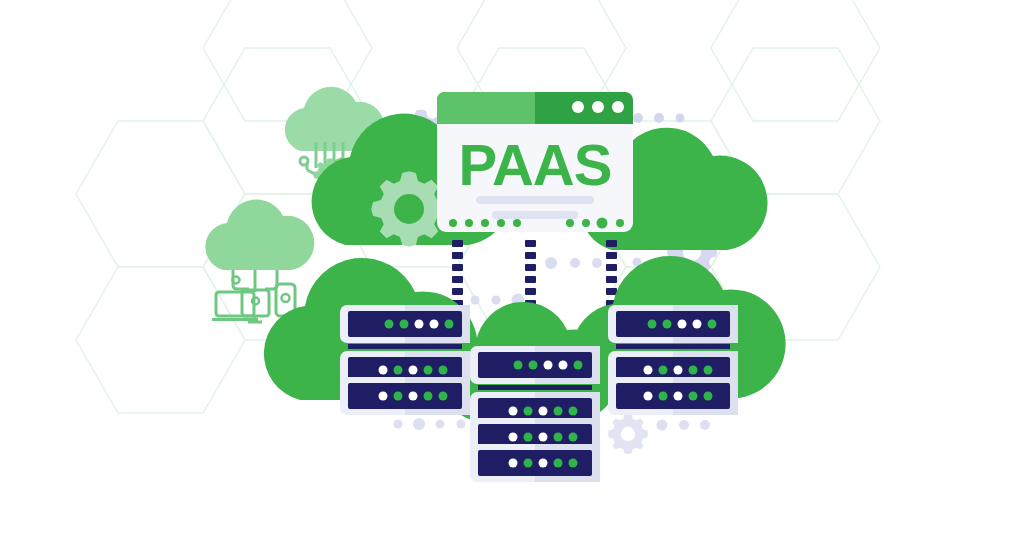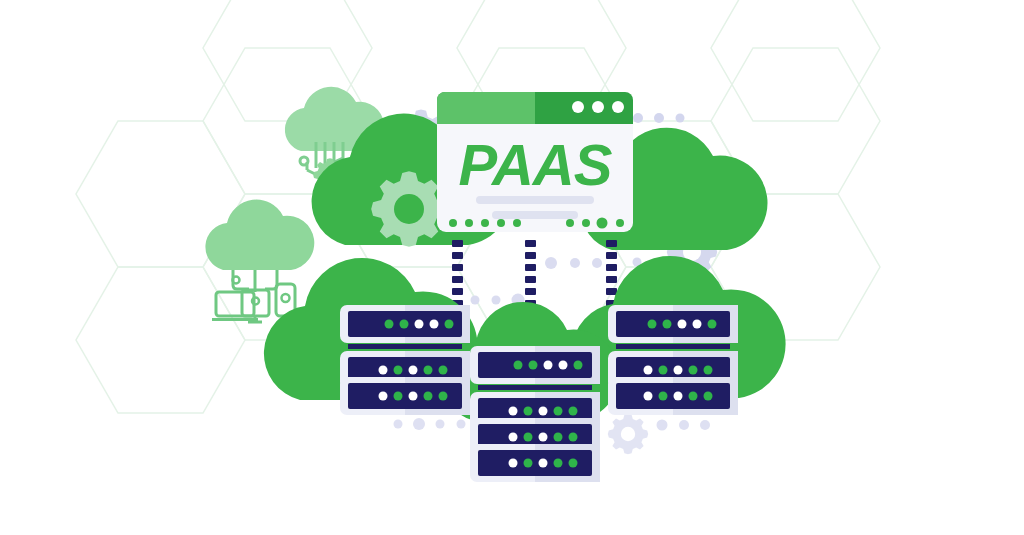--- a/index.html
+++ b/index.html
@@ -1,21 +1,21 @@
 <!DOCTYPE html>
 <html><head>
 <meta charset="utf-8">
 <style>
   html,body{margin:0;padding:0;background:#ffffff;}
   body{
     width:1024px;height:535px;overflow:hidden;
     font-family:"Liberation Sans", sans-serif;
     position:relative;
   }
-  #stage{position:absolute;inset:0;width:1024px;height:535px;font-style:italic;}
+  #stage{position:absolute;inset:0;width:1024px;height:535px;}
   svg{display:block;}
   .paas-text{
     font-family:"Liberation Sans", sans-serif;
     font-weight:bold;
     font-size:58px;
     letter-spacing:-1px;
   }
 </style>
 </head>
 <body>

